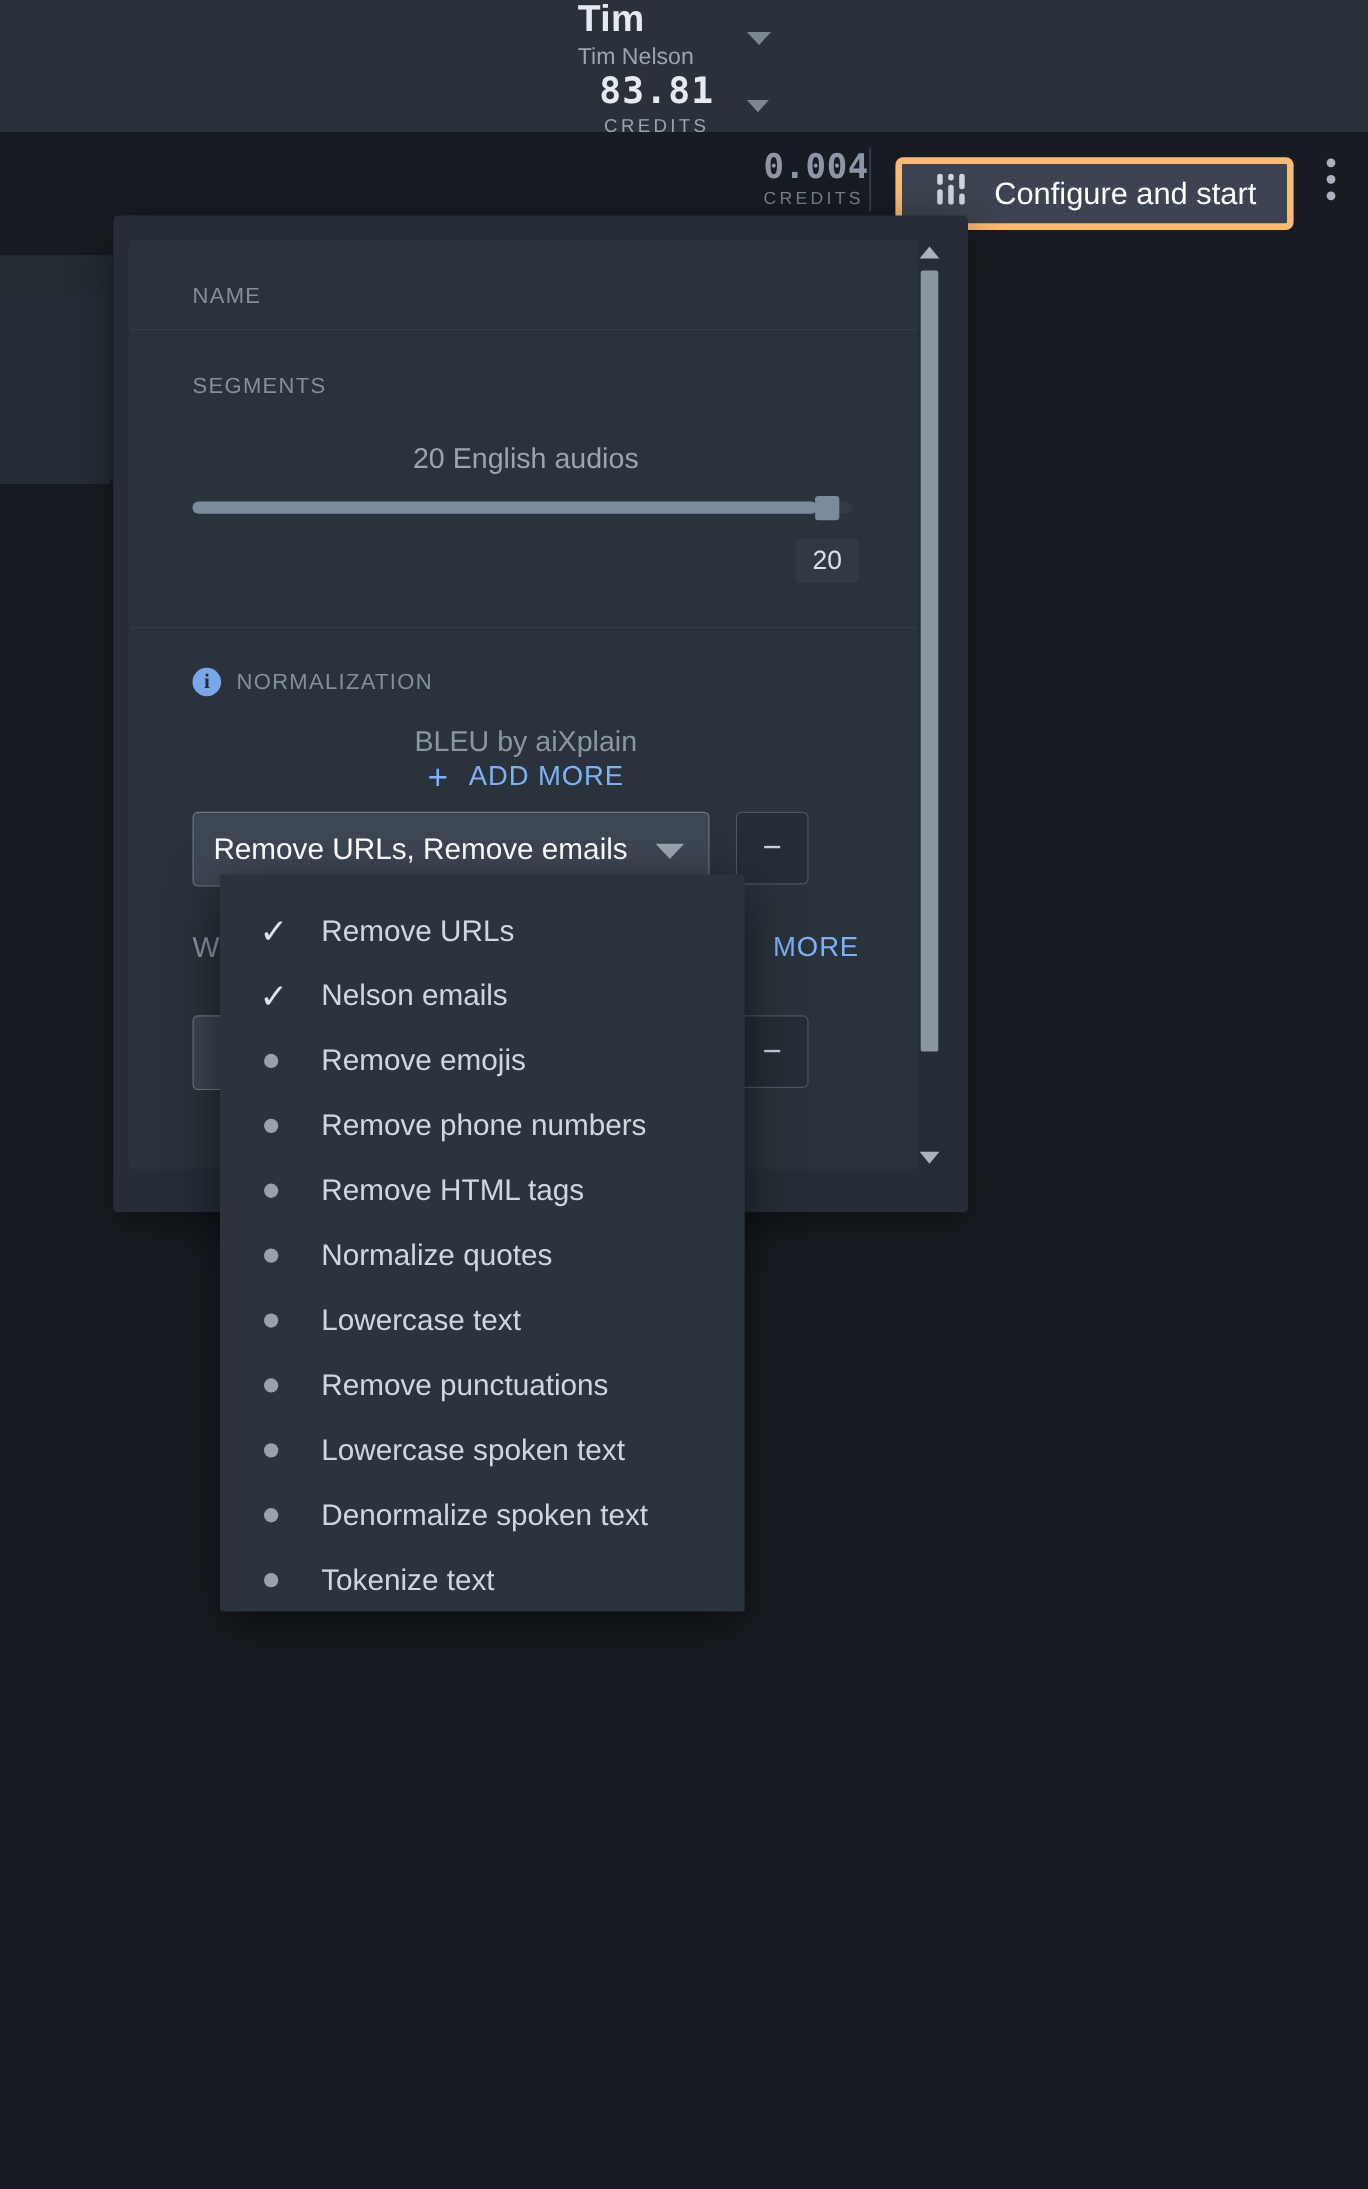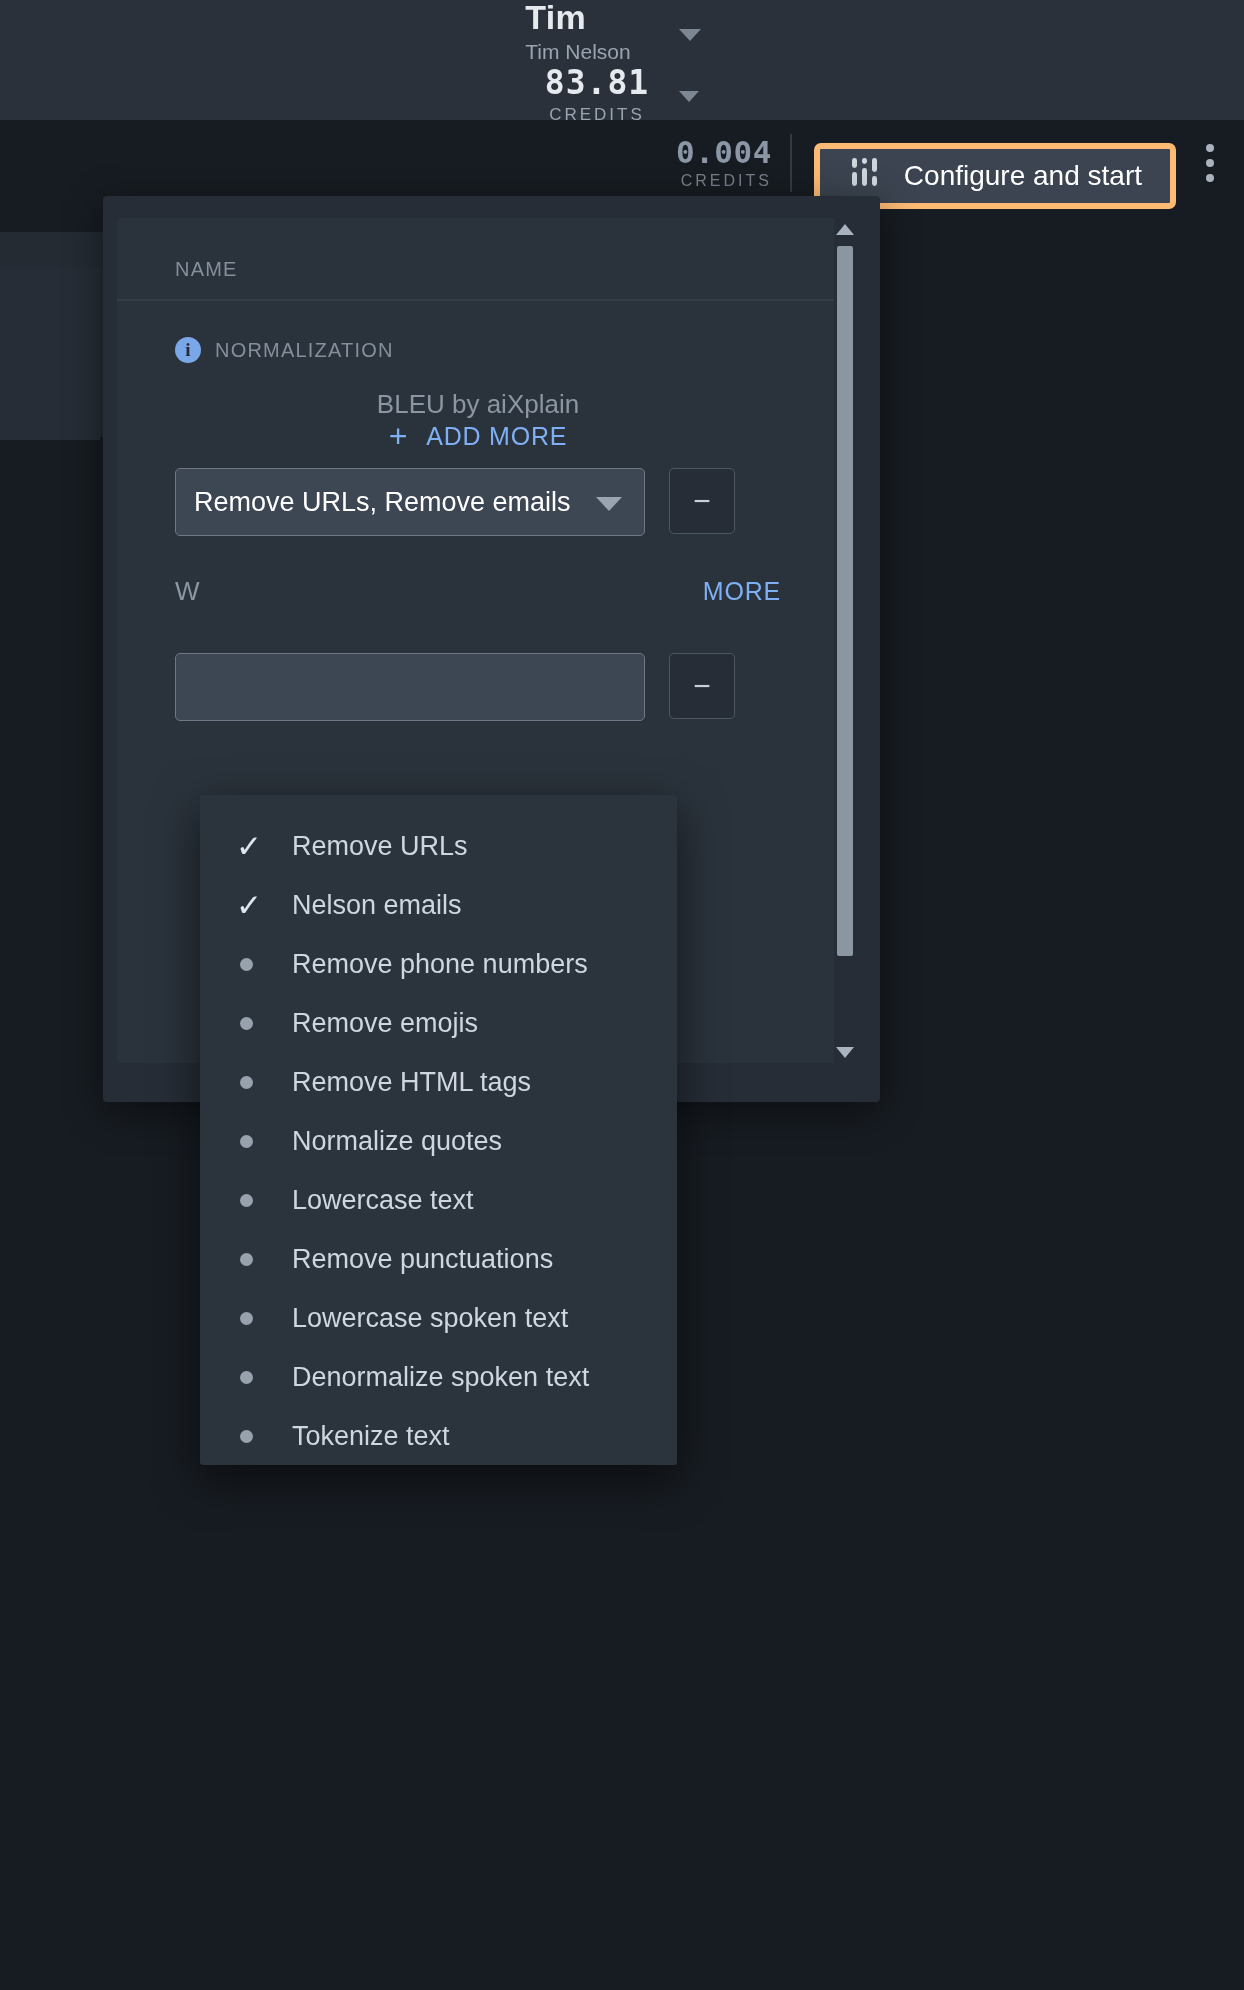--- a/index.html
+++ b/index.html
@@ -41,21 +41,21 @@
     border-top: 11px solid #7d8793; margin-left: 30px; margin-top: 2px;
   }
   .theme-toggle { margin-left: 44px; margin-right: 46px; width: 48px; height: 48px; }
 
   
   .actionbar {
     position: absolute; left: 0; top: 120px; width: 1244px; height: 85px;
     background: #171c22;
     display: flex; align-items: center; justify-content: flex-end;
   }
-  .cost-block { text-align: right; margin-right: 18px; }
+  .cost-block { text-align: left; }
   .cost-amount {
     font-family: "DejaVu Sans Mono", monospace;
     font-size: 31px; color: #8b97a6; font-weight: 700; letter-spacing: .5px; line-height: 1.1;
   }
   .cost-label { font-size: 16px; color: #767f8b; letter-spacing: 3px; margin-top: 3px; }
   .sep-v { width: 2px; height: 58px; background: #323a44; margin-right: 22px; }
   .btn-configure {
     display: flex; align-items: center; gap: 22px;
     height: 66px; padding: 0 28px;
     background: #3b4450; border: 6px solid #fdba74; border-radius: 7px;
@@ -256,20 +256,32 @@
   </div>
 
   <div class="modal">
     <div class="modal-body">
 
       <div class="section">
         <div class="field-label">NAME</div>
       </div>
       <div class="sec-divider"></div>
 
+      <div class="section">
+        <div class="field-label">SEGMENTS</div>
+        <div class="segments-value">20 English audios</div>
+        <div class="slider-row">
+          <div class="slider-track"></div>
+          <div class="slider-fill"></div>
+          <div class="slider-thumb"></div>
+        </div>
+        <div class="seg-num-row">
+          <div class="seg-num">20</div>
+        </div>
+      </div>
       <div class="sec-divider"></div>
 
       <div class="section">
         <div class="norm-head">
           <div class="info-icon">i</div>
           <div class="norm-title">NORMALIZATION</div>
         </div>
 
         <div class="metric-row">
           <div class="metric-name">BLEU by aiXplain</div>
@@ -323,32 +335,32 @@
       <div class="dd-item">
         <div class="dd-marker">
           <span class="dd-check">✓</span>
         </div>
         <div class="dd-label">Nelson emails</div>
       </div>
       <div class="dd-item">
         <div class="dd-marker">
           <span class="dd-dot"></span>
         </div>
+        <div class="dd-label">Remove emojis</div>
+      </div>
+      <div class="dd-item">
+        <div class="dd-marker">
+          <span class="dd-dot"></span>
+        </div>
         <div class="dd-label">Remove phone numbers</div>
       </div>
       <div class="dd-item">
         <div class="dd-marker">
           <span class="dd-dot"></span>
         </div>
-        <div class="dd-label">Remove emojis</div>
-      </div>
-      <div class="dd-item">
-        <div class="dd-marker">
-          <span class="dd-dot"></span>
-        </div>
         <div class="dd-label">Remove HTML tags</div>
       </div>
       <div class="dd-item">
         <div class="dd-marker">
           <span class="dd-dot"></span>
         </div>
         <div class="dd-label">Normalize quotes</div>
       </div>
       <div class="dd-item">
         <div class="dd-marker">

